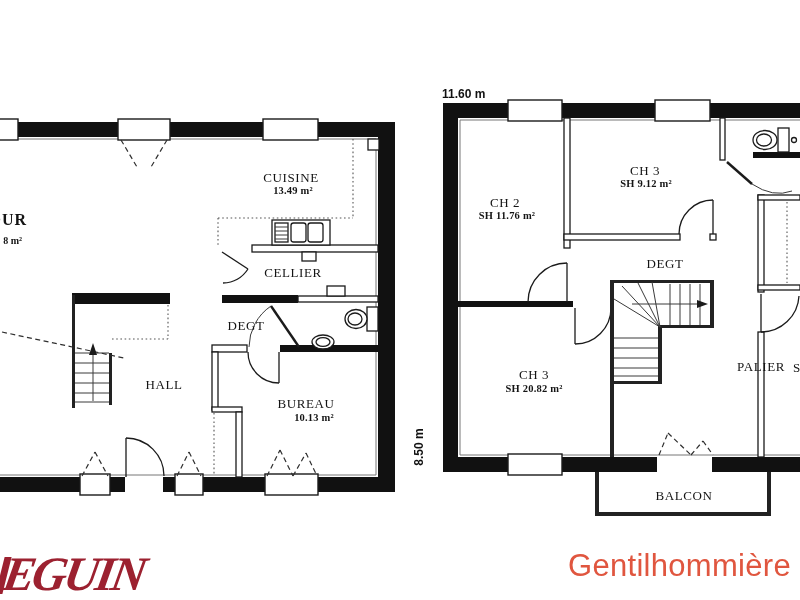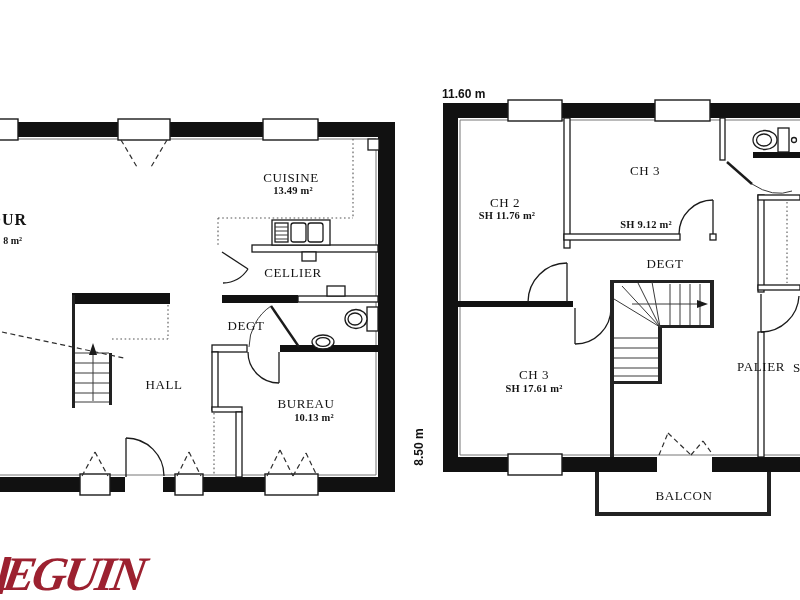--- a/index.html
+++ b/index.html
@@ -252,29 +252,30 @@
   <div class="rlabel" style="left:306px;top:404px;">BUREAU</div>
   <div class="alabel" style="left:314px;top:417px;">10.13 m²</div>
 
   <div class="dim" style="left:442px;top:87px;">11.60 m</div>
   <div class="dim dim-v" style="left:400px;top:440px;">8.50 m</div>
 
   <div class="rlabel" style="left:505px;top:203px;">CH 2</div>
   <div class="alabel" style="left:507px;top:215px;">SH 11.76 m²</div>
 
   <div class="rlabel" style="left:645px;top:171px;">CH 3</div>
-  <div class="alabel" style="left:646px;top:183px;margin-top:41px;">SH 9.12 m²</div>
+  <div class="alabel" style="left:646px;top:183px;">SH 9.12 m²</div>
 
   <div class="rlabel" style="left:665px;top:264px;">DEGT</div>
 
   <div class="rlabel" style="left:534px;top:375px;">CH 3</div>
-  <div class="alabel" style="left:534px;top:388px;">SH 17.61 m²</div>
+  <div class="alabel" style="left:534px;top:388px;">SH 20.82 m²</div>
 
   <div class="rlabel" style="left:713px;top:367px;margin-left:48px;">PALIER</div>
 
   <div class="rlabel" style="left:797px;top:368px;">S</div>
 
   <div class="rlabel" style="left:684px;top:496px;">BALCON</div>
 
   <div class="logo-part"></div>
   <div class="logo">EGUIN</div>
+  <div class="model">Gentilhommière</div>
 
 </div>
 
 </body></html>

